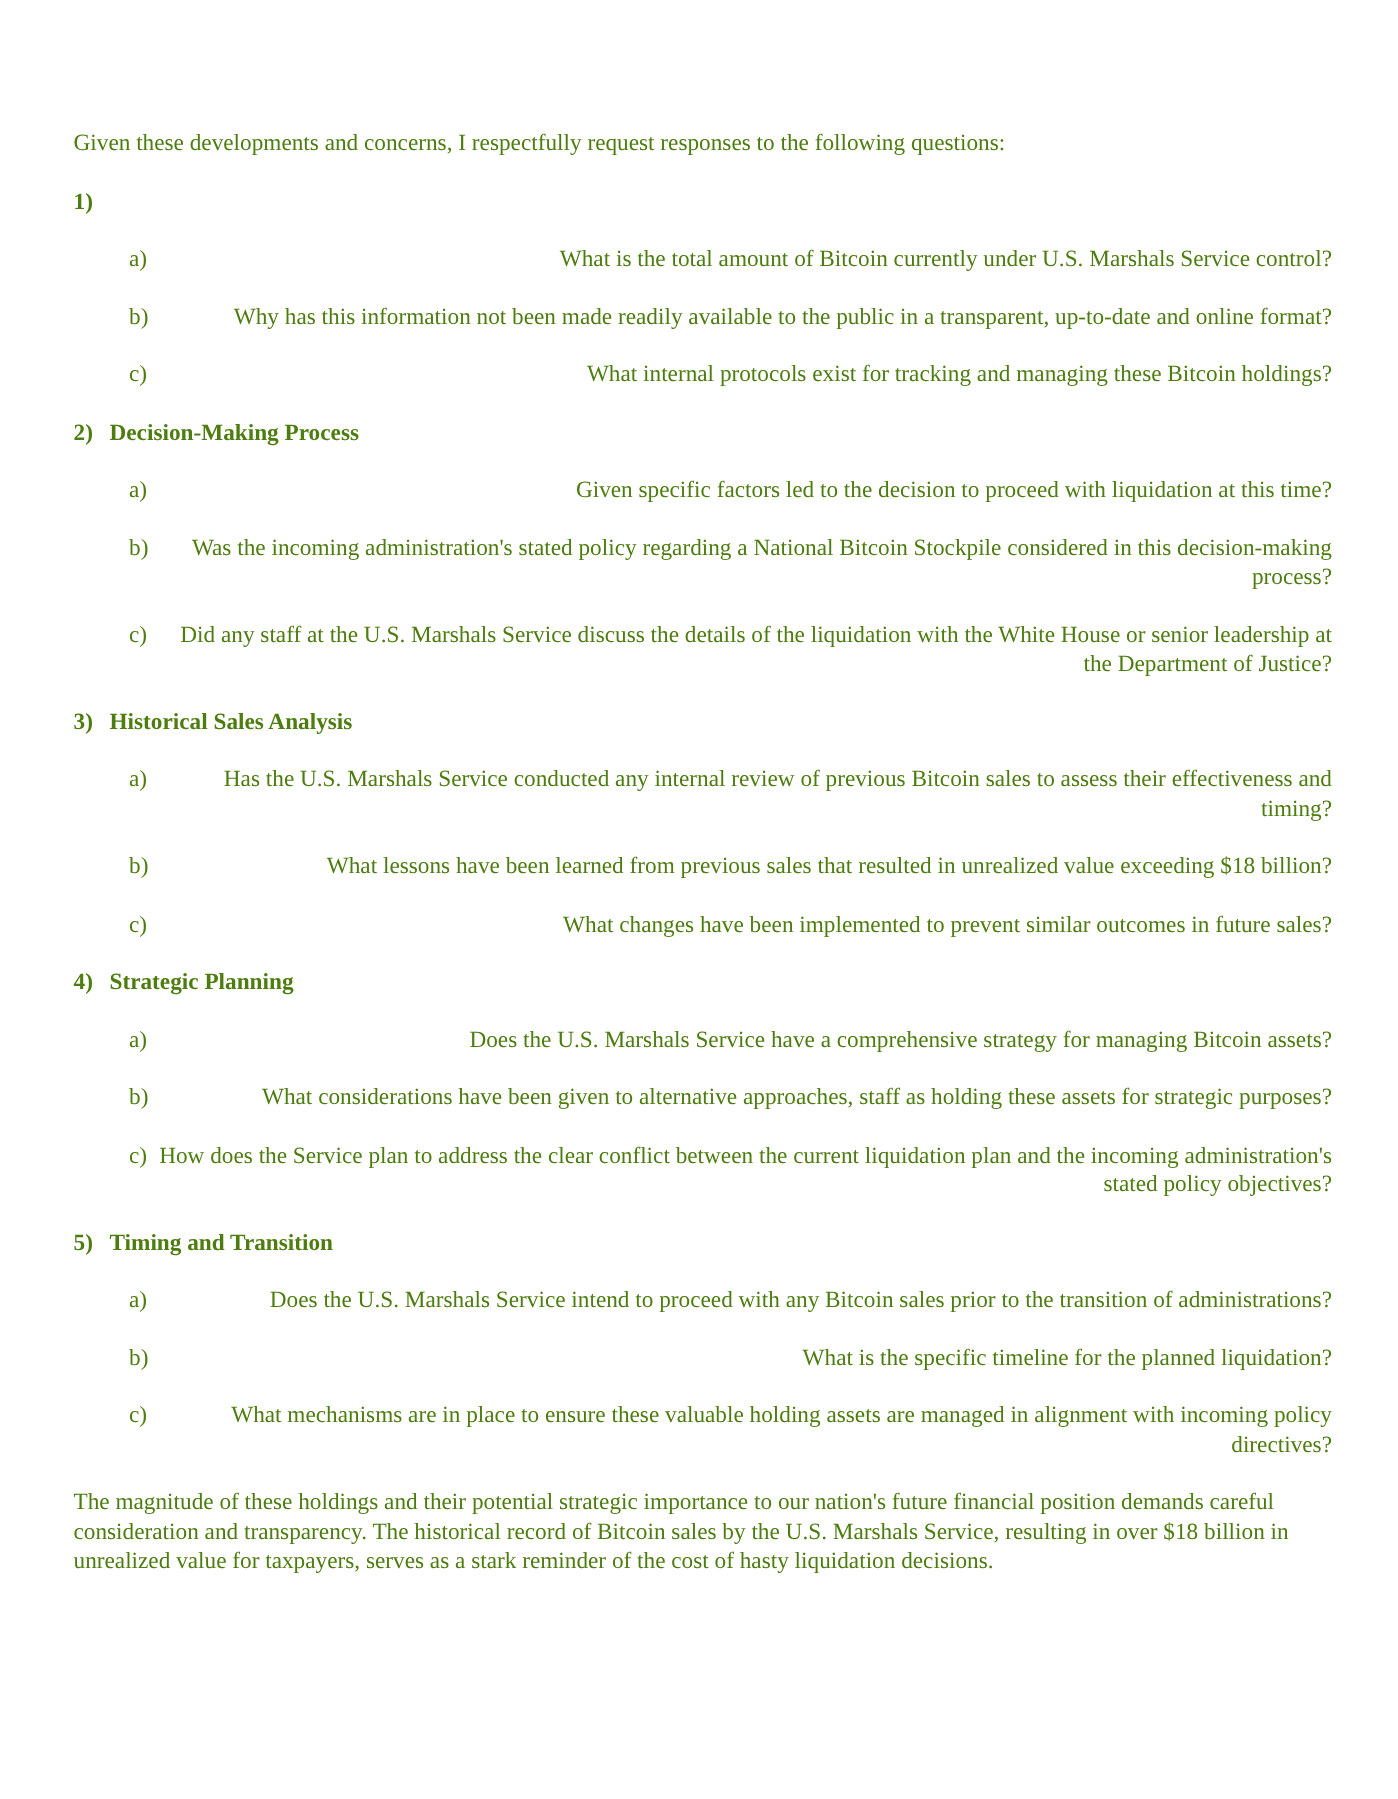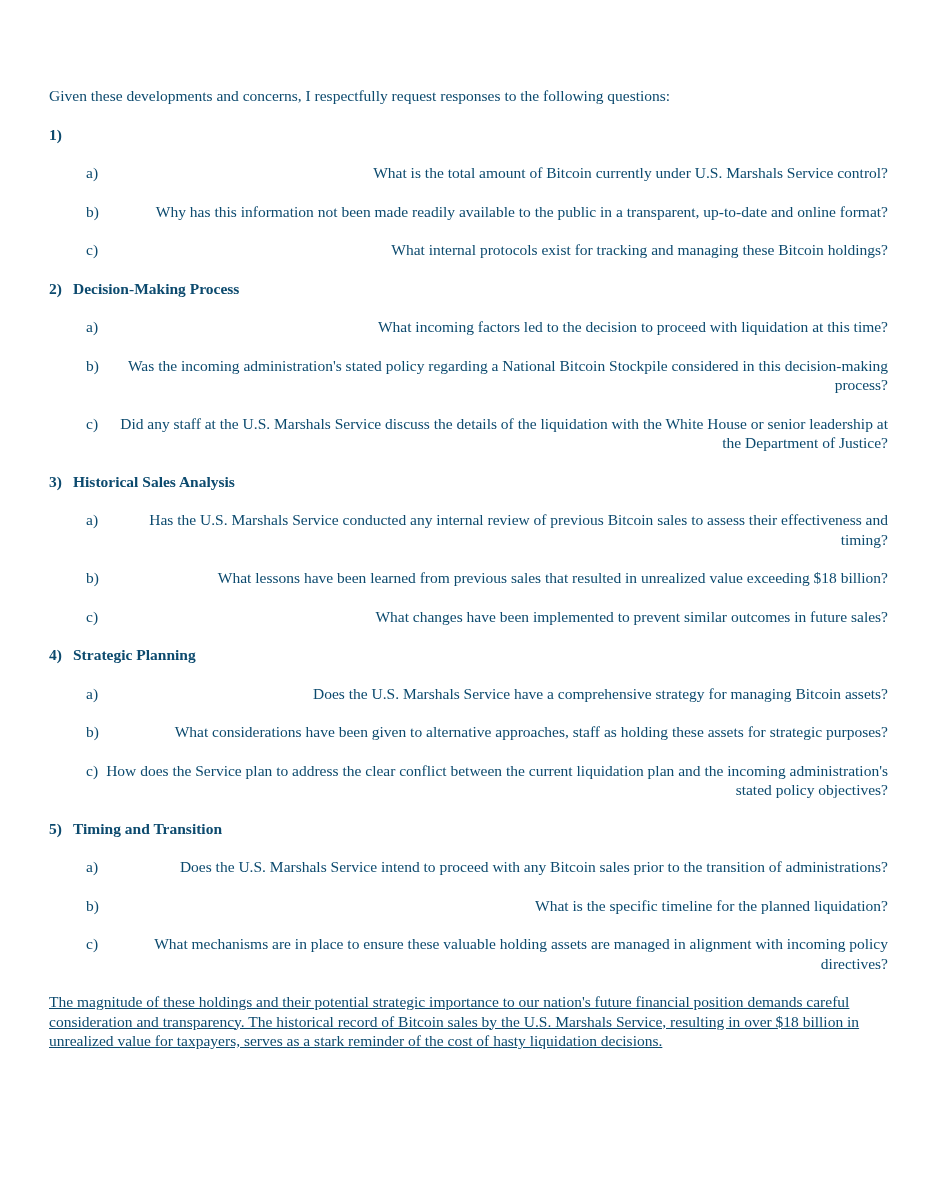--- a/index.html
+++ b/index.html
@@ -9,21 +9,21 @@
   }
   .page {
     width: 932px;
     height: 1199px;
     background: #ffffff;
     box-sizing: border-box;
     padding: 86px 44px 0 49px;
     font-family: "Liberation Serif", "DejaVu Serif", serif;
     font-size: 15.5px;
     line-height: 19.5px;
-    color: #0c4a6e;
+    color: #4d7c0f;
     overflow: hidden;
   }
   .para {
     margin: 0 0 19px 0;
   }
   .section {
     margin: 0;
   }
   .section-heading {
     display: flex;
@@ -42,21 +42,20 @@
   .item .label {
     width: 19px;
     flex: 0 0 19px;
   }
   .item .text {
     flex: 1;
     text-align: right;
   }
   .closing {
     margin: 2px 0 0 0;
-    text-decoration: underline;
   }
 </style>
 </head>
 <body>
 
 <div class="page">
 
   <p class="para">Given these developments and concerns, I respectfully request responses to the following questions:</p>
 
   <div class="section">
@@ -77,21 +76,21 @@
     </div>
   </div>
 
   <div class="section">
     <div class="section-heading">
       <span class="num">2)</span>
       <span class="title">Decision-Making Process</span>
     </div>
     <div class="item">
       <span class="label">a)</span>
-      <span class="text">What incoming factors led to the decision to proceed with liquidation at this time?</span>
+      <span class="text">Given specific factors led to the decision to proceed with liquidation at this time?</span>
     </div>
     <div class="item">
       <span class="label">b)</span>
       <span class="text">Was the incoming administration's stated policy regarding a National Bitcoin Stockpile considered in this decision-making process?</span>
     </div>
     <div class="item">
       <span class="label">c)</span>
       <span class="text">Did any staff at the U.S. Marshals Service discuss the details of the liquidation with the White House or senior leadership at the Department of Justice?</span>
     </div>
   </div>

